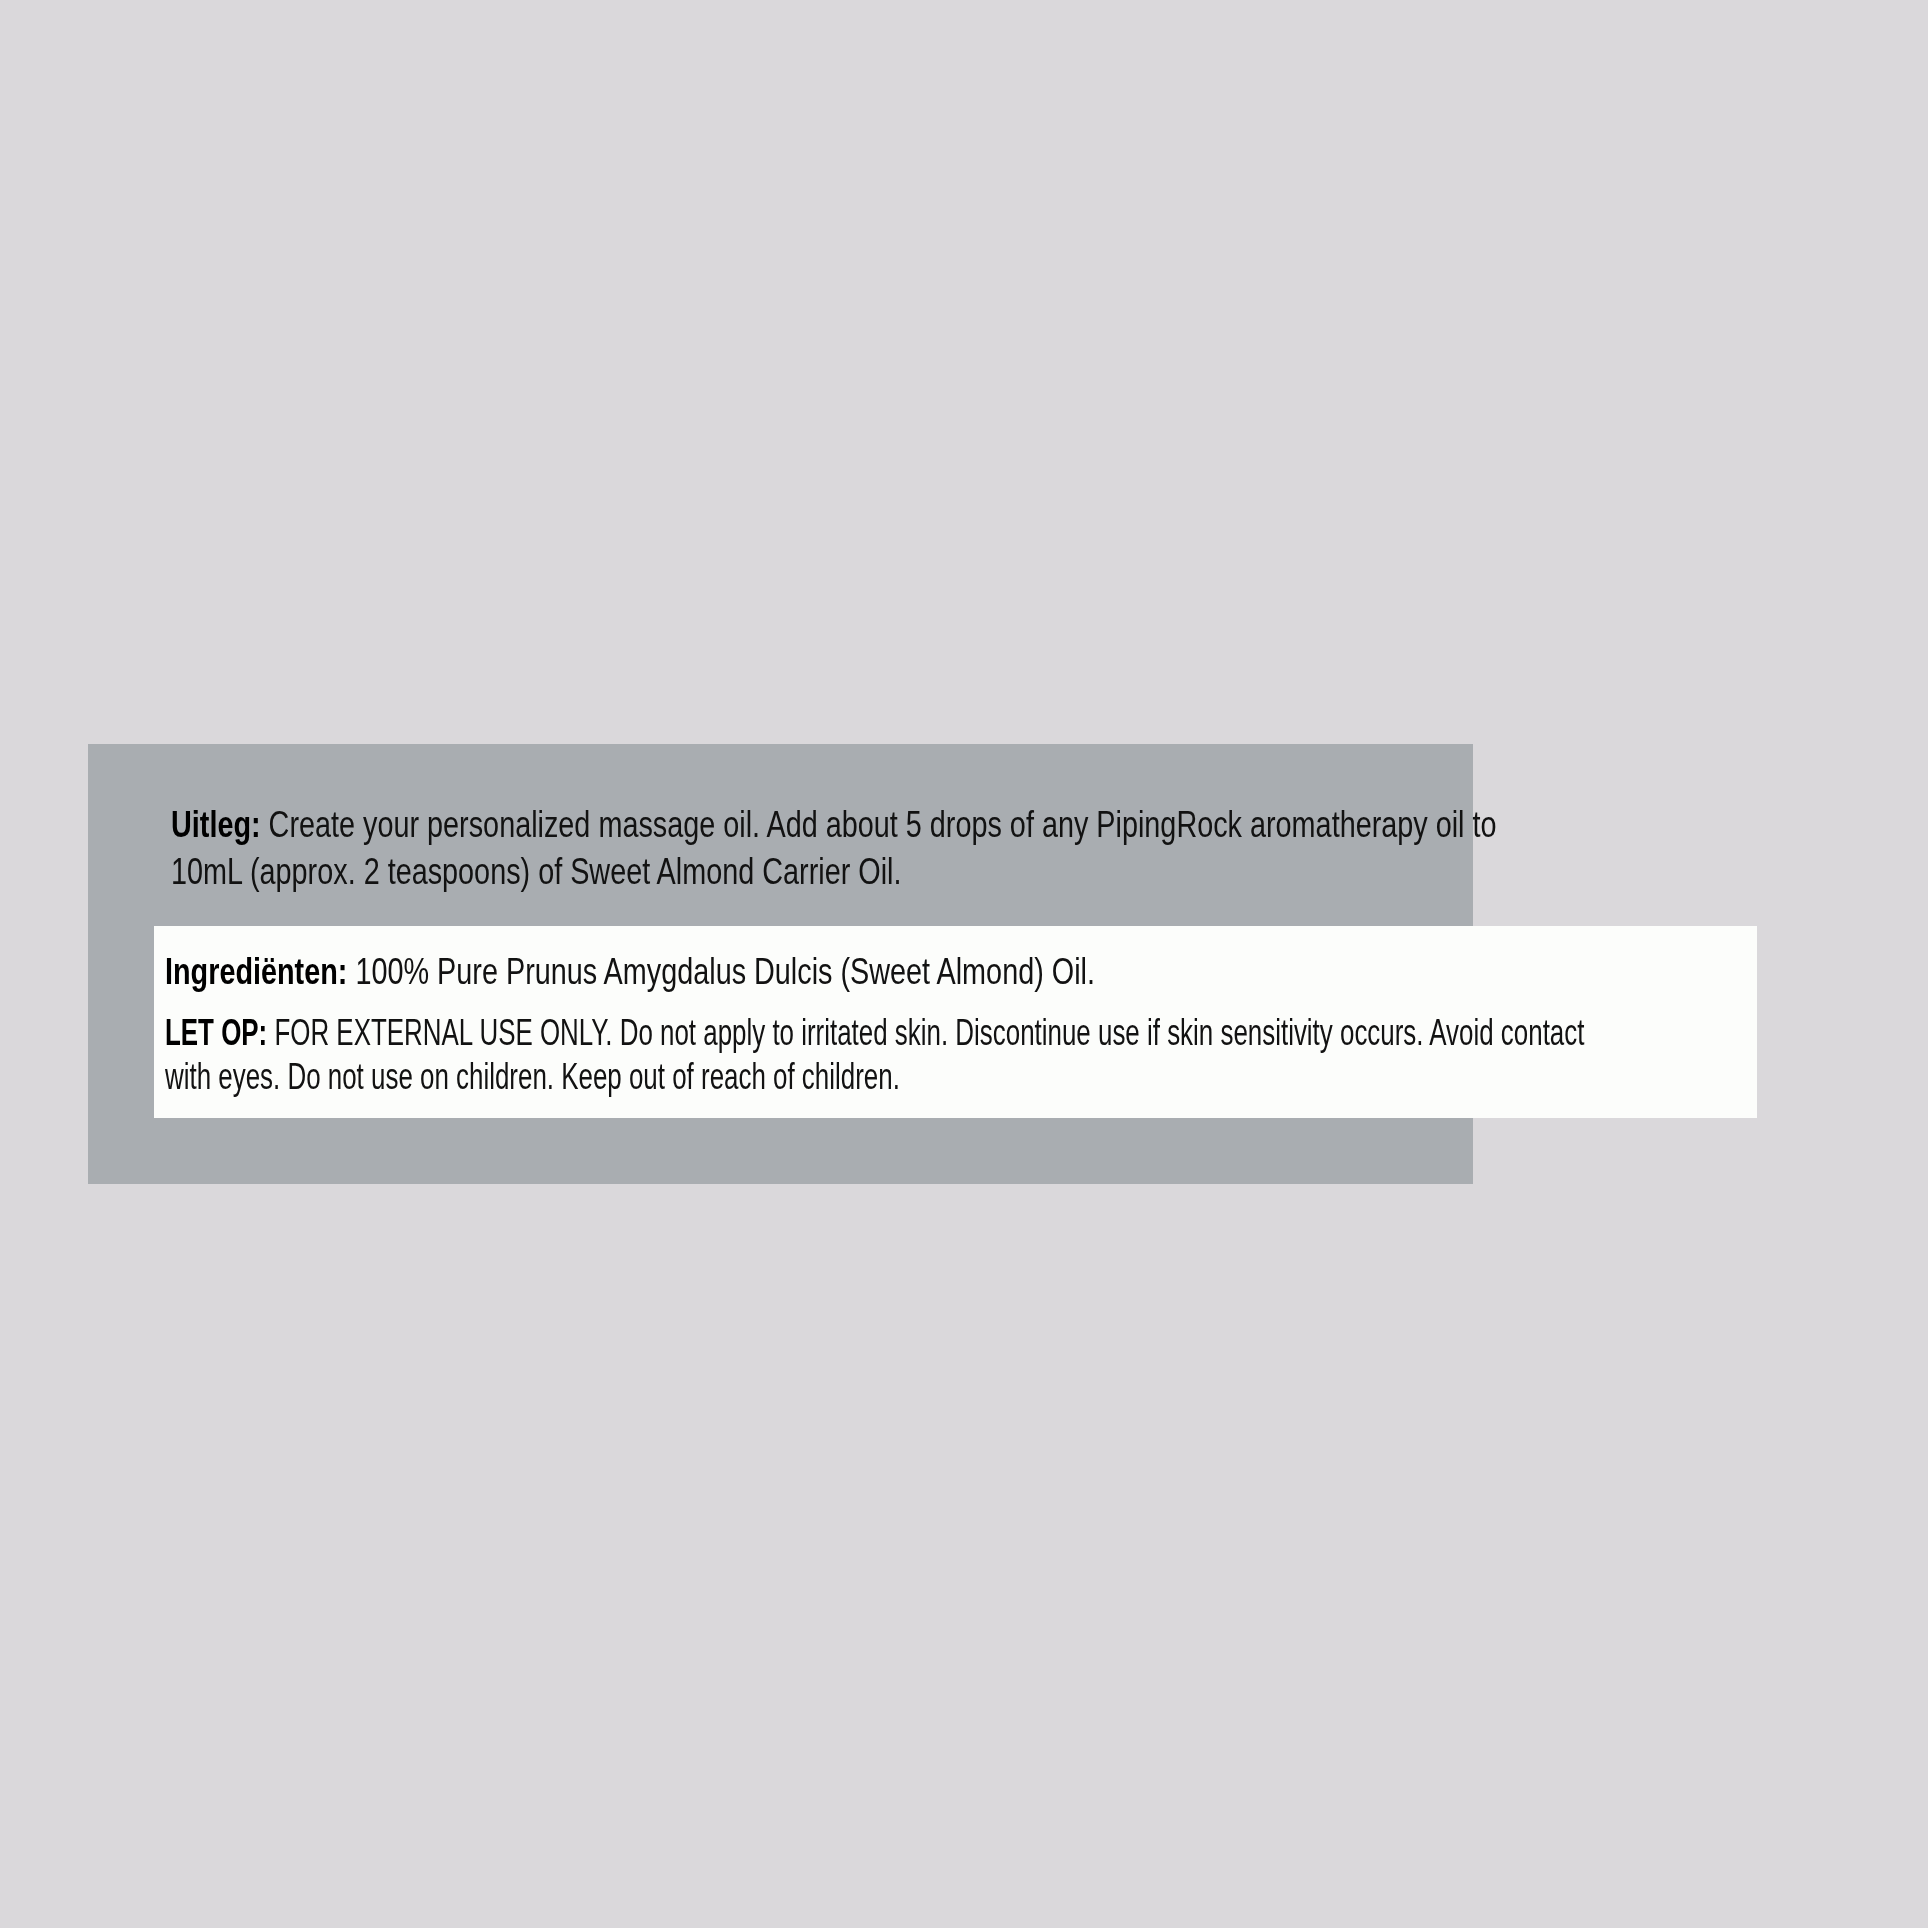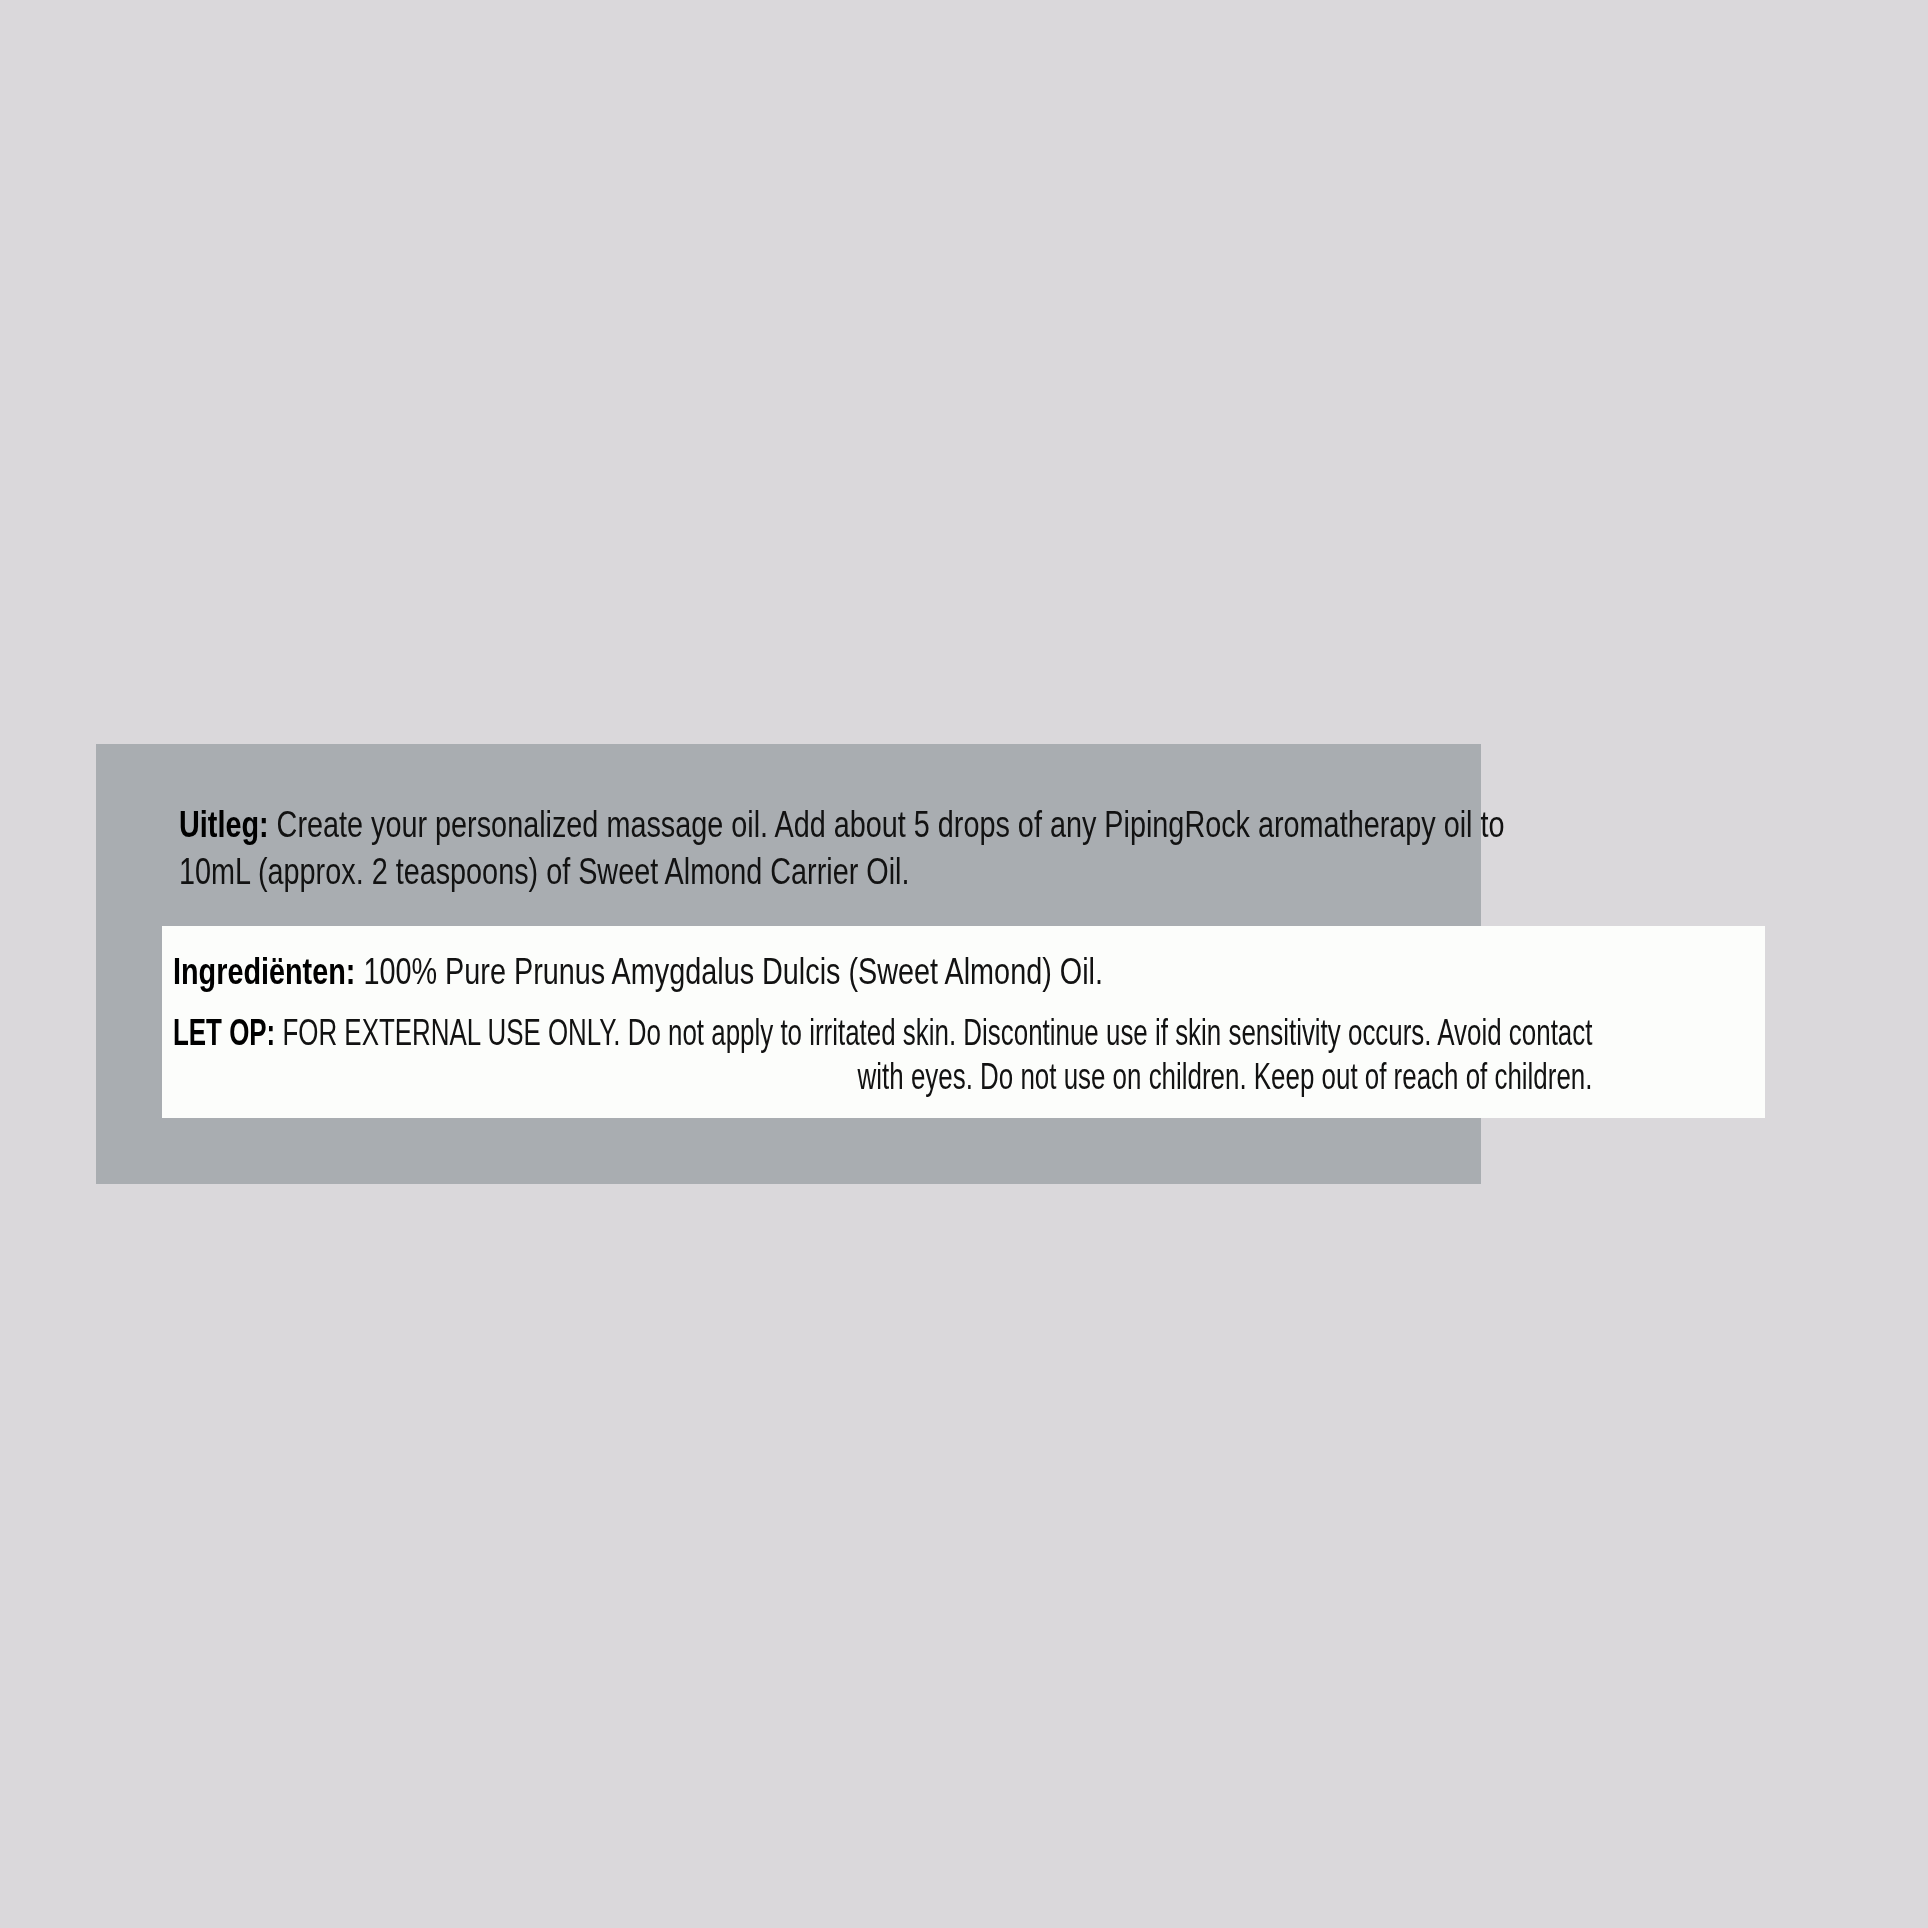--- a/index.html
+++ b/index.html
@@ -7,21 +7,21 @@
     position: relative;
     width: 1928px;
     height: 1928px;
     background: #dad8db;
     font-family: "Liberation Sans", sans-serif;
     color: #121212;
     overflow: hidden;
   }
   .panel {
     position: absolute;
-    left: 96px;
+    left: 88px;
     top: 744px;
     width: 1385px;
     height: 440px;
     background: #a9adb1;
   }
   .directions {
     position: absolute;
     left: 83px;
     top: 57px;
     font-size: 36px;
@@ -29,21 +29,20 @@
     transform: scaleX(0.80);
     transform-origin: 0 0;
   }
   .whitebox {
     position: absolute;
     left: 66px;
     top: 182px;
     width: 1603px;
     height: 192px;
     background: #fcfdfb;
-    text-align: right;
   }
   .ingredients {
     position: absolute;
     left: 11.3px;
     top: 22.6px;
     font-size: 36px;
     line-height: 45px;
     transform: scaleX(0.80);
     transform-origin: 0 0;
   }

